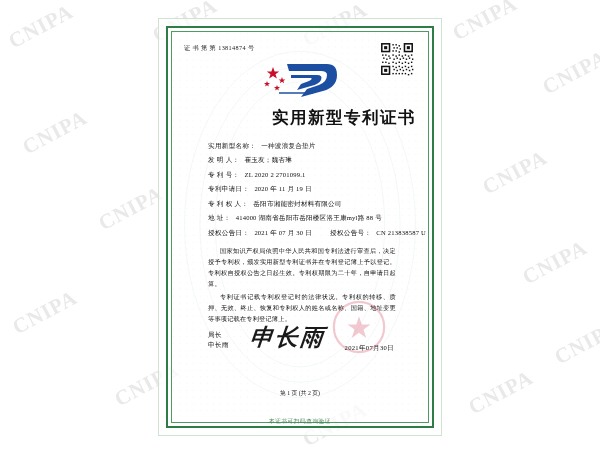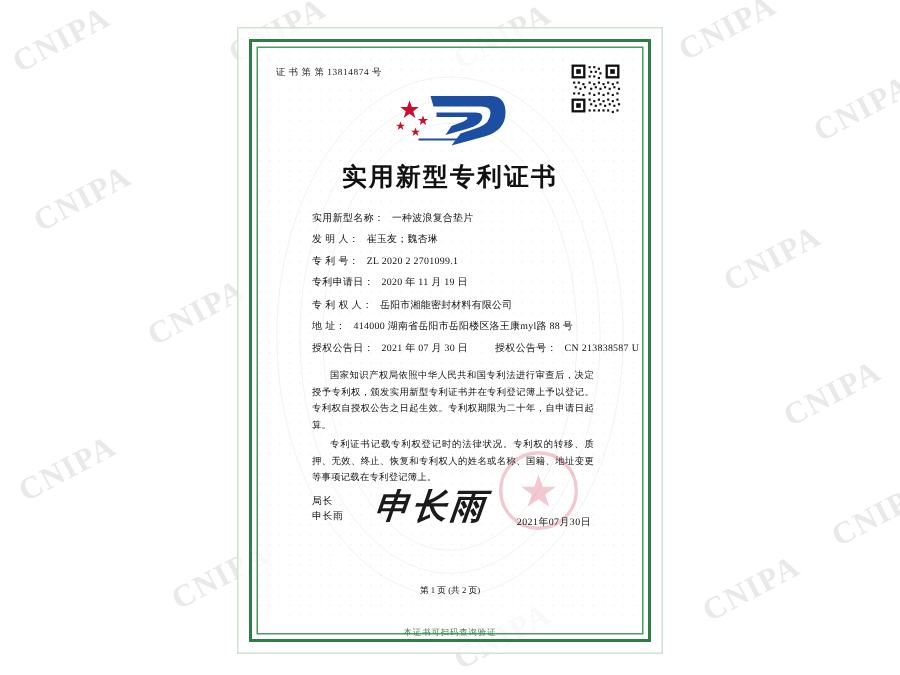--- a/index.html
+++ b/index.html
@@ -81,21 +81,21 @@
     top: 0px;
     width: 34px;
     height: 34px;
   }
   .emblem-wrap {
     text-align: center;
     margin-top: 6px;
     height: 46px;
   }
   .title {
-    text-align: center;
+    text-align: right;
     font-family: "DejaVu Sans", sans-serif;
     font-weight: bold;
     font-size: 16.5px;
     color: #111;
     letter-spacing: 1.5px;
     margin-top: 2px;
   }
   .fields {
     margin-top: 14px;
     padding-left: 24px;

